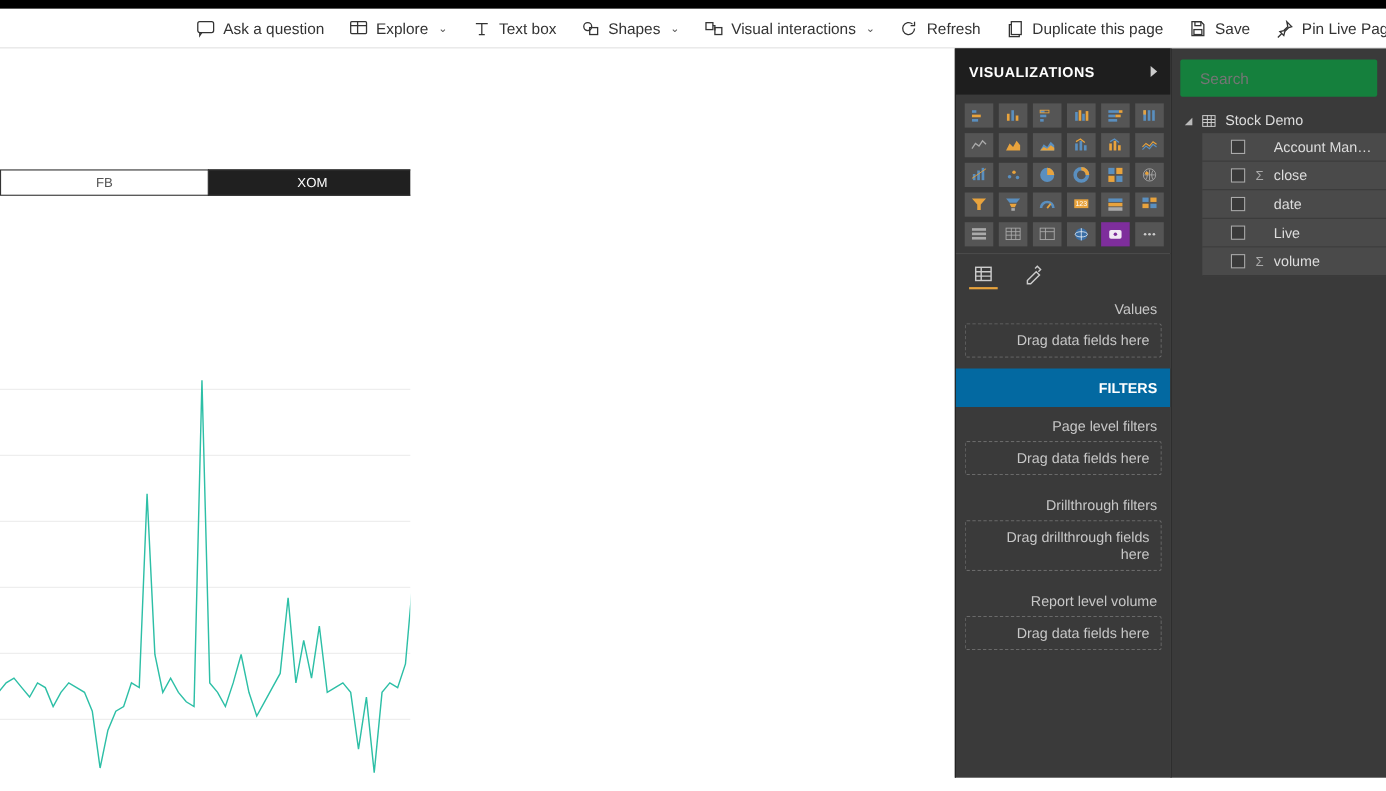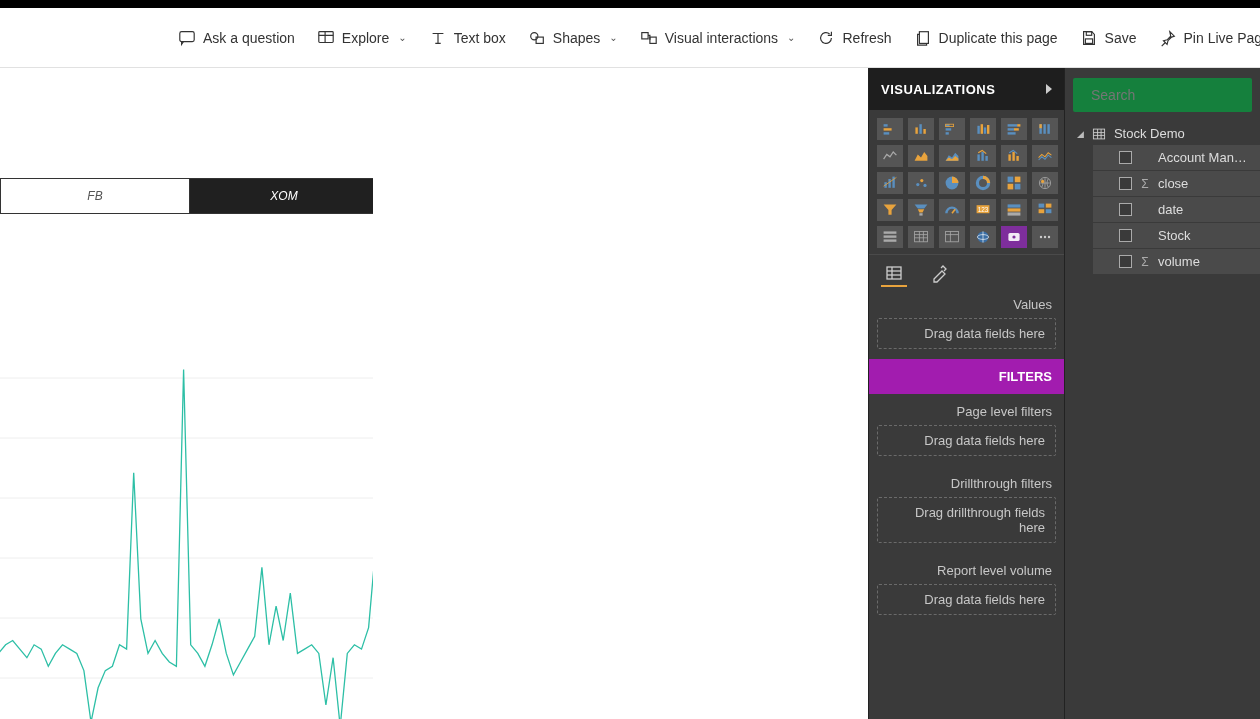--- a/index.html
+++ b/index.html
@@ -10,21 +10,21 @@
     width: 1260px;
     height: 719px;
     overflow: hidden;
     background: #fff;
   }
   .topbar-black {
     height: 8px;
     background: #000;
   }
   .toolbar {
-    height: 60px;
+    height: 36px;
     background: #fff;
     border-bottom: 1px solid #e1e1e1;
     display: flex;
     align-items: center;
     padding-left: 178px;
     gap: 22px;
   }
   .tbtn {
     display: flex;
     align-items: center;
@@ -44,29 +44,28 @@
     height: calc(719px - 56px);
   }
   .tabs {
     position:absolute;
     top:50px; left:-0px;
     display:flex;
     height:40px;
   }
   .tab {
     width:190px;
-    height:36px;
+    height:24px;
     border:1px solid #333;
     display:flex; align-items:center; justify-content:center;
     font-size:12px;
     cursor:pointer;
     background:#fff;
     color:#555;
     margin-left:-1px;
-    font-style:italic;
   }
   .tab:first-child{margin-left:0;}
   .tab.active{ background:#202020; color:#fff; font-weight:500;}
   .chart {
     position:absolute;
     top:190px; left:-30px;
     width:420px; height:430px;
   }
   .chart svg { width:100%; height:100%; }
   .chart .grid line{ stroke:#eee; stroke-width:1;}
@@ -126,21 +125,21 @@
     padding:10px 12px 6px 12px; color:#c7c7c7; font-size:13px;
   }
   .dropzone{
     margin:0 8px 10px 8px;
     border:1px dashed #6a6a6a;
     border-radius:2px;
     padding:7px 10px;
     color:#c7c7c7; font-size:13px;
   }
   .filters-hdr{
-    background:#a21caf;color:#fff;font-weight:600;
+    background:#0369a1;color:#fff;font-weight:600;
     padding:10px 12px;
   }
   .search-row{
     background:#15803d;
     margin:10px 8px;
     height:34px;border-radius:2px;
     display:flex;align-items:center;padding:0 10px;gap:8px;
   }
   .search-row input{
     flex:1;background:transparent;border:none;color:#ddd;font-size:14px;outline:none;
@@ -565,21 +564,21 @@
           <span class="fname">close</span>
         </div>
         <div class="field-row">
           <input type="checkbox" style="">
           <span class="sigma"></span>
           <span class="fname">date</span>
         </div>
         <div class="field-row">
           <input type="checkbox" style="">
           <span class="sigma"></span>
-          <span class="fname">Stock</span>
+          <span class="fname">Live</span>
         </div>
         <div class="field-row">
           <input type="checkbox" style="">
           <span class="sigma">Σ</span>
           <span class="fname">volume</span>
         </div>
       </div>
   </div>
 </div>
 

